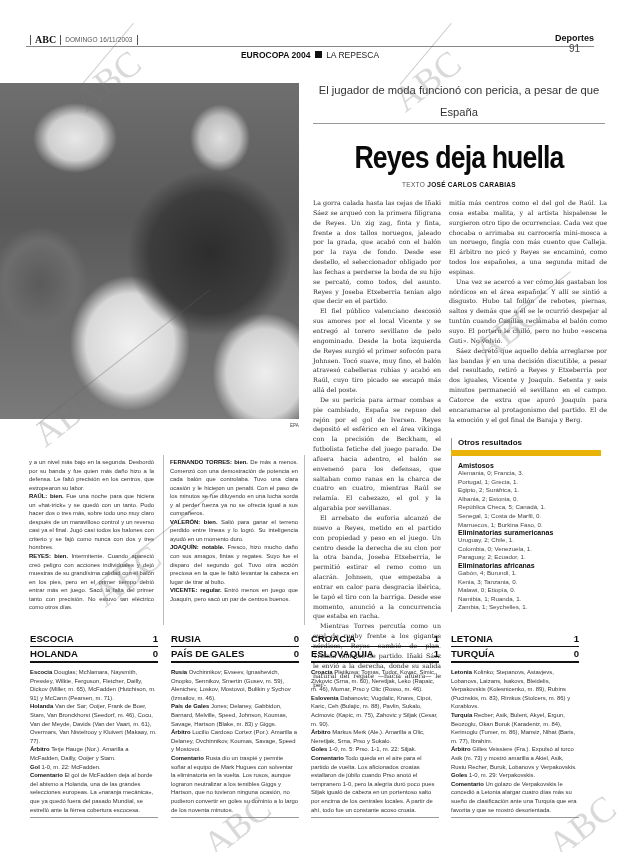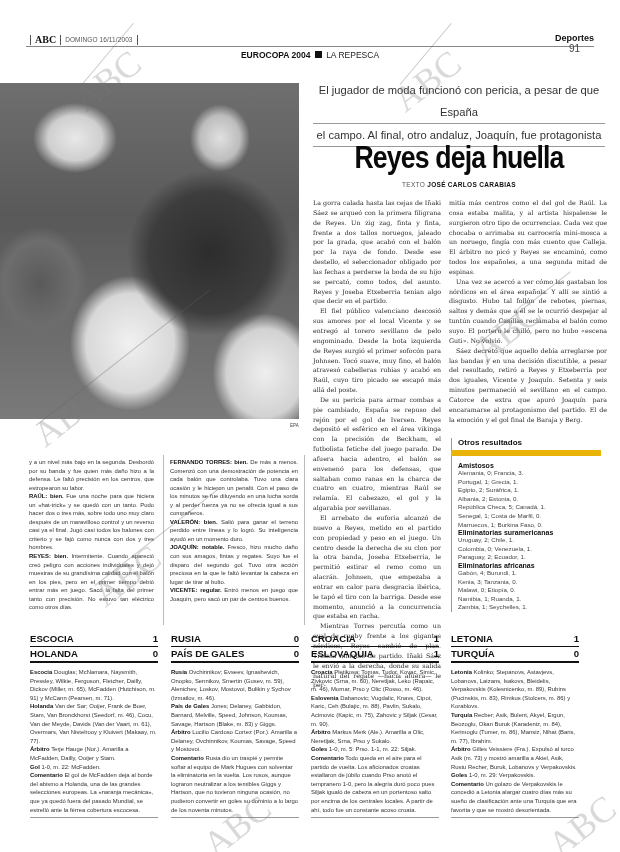--- a/index.html
+++ b/index.html
@@ -94,21 +94,20 @@
   <b>EUROCOPA 2004</b>
   <span class="sq"></span>
   <span>LA REPESCA</span>
 </div>
 
 <div class="photo"></div>
 <div class="photo-credit">EPA</div>
 
 <div class="deck">
   <div class="deck-line">El jugador de moda funcionó con pericia, a pesar de que España</div>
-  <div class="deck-line">el campo. Al final, otro andaluz, Joaquín, fue protagonista</div>
 </div>
 <div class="headline">Reyes deja huella</div>
 <div class="byline">
   <span>TEXTO</span>
   <b>JOSÉ CARLOS CARABIAS</b>
 </div>
 
 <div class="serif-col col1">
   <p>La gorra calada hasta las cejas de Iñaki Sáez se arqueó con la primera filigrana de Reyes. Un zig zag, finta y finta, frente a dos tallos noruegos, jaleado por la grada, que acabó con el balón por la raya de fondo. Desde ese destello, el seleccionador obligado por las fechas a perderse la boda de su hijo se percató, como todos, del asunto. Reyes y Joseba Etxeberria tenían algo que decir en el partido.</p>
   <p>El fiel público valenciano descosió sus amores por el local Vicente y se entregó al torero sevillano de pelo engominado. Desde la bota izquierda de Reyes surgió el primer sofocón para Johnsen. Tocó suave, muy fino, el balón atravesó cabelleras rubias y acabó en Raúl, cuyo tiro picado se escapó más allá del poste.</p>

